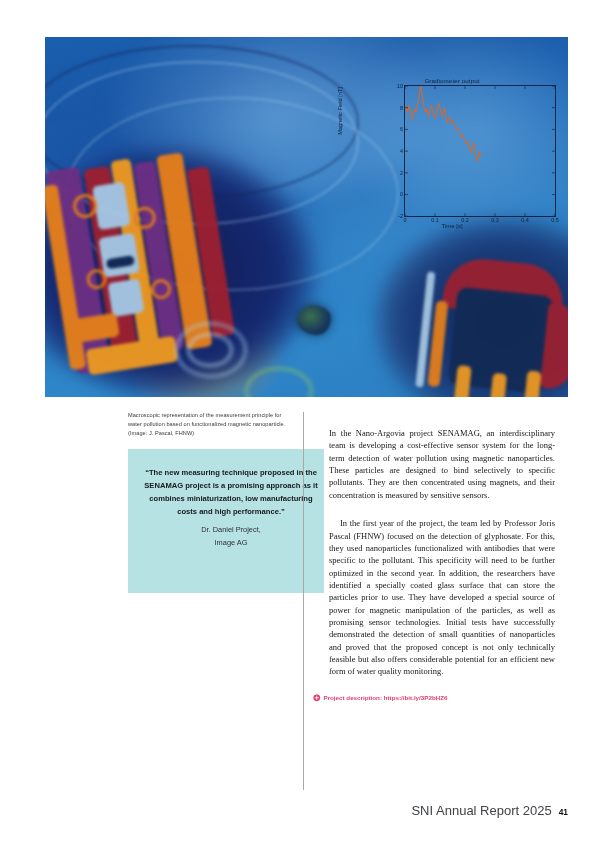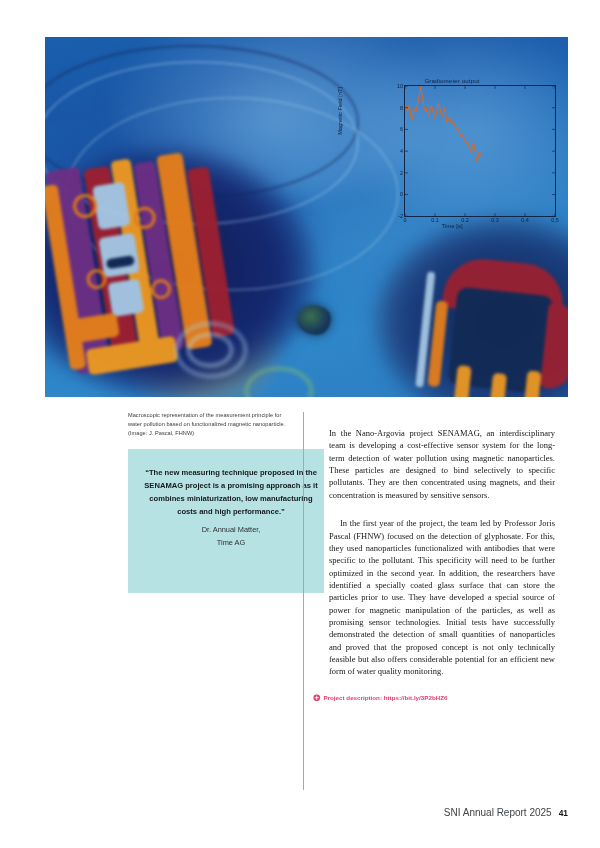--- a/index.html
+++ b/index.html
@@ -309,21 +309,21 @@
   .footer {
     position: absolute;
     right: 32px;
     bottom: 30px;
     display: flex;
     align-items: baseline;
     gap: 7px;
     font-family: "Liberation Sans", sans-serif;
   }
   .footer-label {
-    font-size: 10px;
+    font-size: 13px;
     color: #3f4246;
   }
   .footer-page {
     font-size: 8.4px;
     font-weight: bold;
     color: #111315;
   }
 </style>
 </head>
 <body>
@@ -429,22 +429,22 @@
     <div class="x-label">Time [s]</div>
   </div>
 </div>
 
 <div class="col-left">
   <div class="caption">Macroscopic representation of the measurement principle for water pollution based on functionalized magnetic nanoparticle. (Image: J. Pascal, FHNW)</div>
 
   <div class="quote-box">
     <div class="quote-text">“The new measuring technique proposed in the SENAMAG project is a promising approach as it combines miniaturization, low manufacturing costs and high performance.”</div>
     <div class="quote-attr">
-      <div>Dr. Annual Matter,</div>
-      <div>Time AG</div>
+      <div>Dr. Daniel Project,</div>
+      <div>Image AG</div>
     </div>
   </div>
 </div>
 
 <div class="col-rule"></div>
 
 <div class="col-right">
   <p class="body-p">In the Nano-Argovia project SENAMAG, an interdisciplinary team is developing a cost-effective sensor system for the long-term detection of water pollution using magnetic nanoparticles. These particles are designed to bind selectively to specific pollutants. They are then concentrated using magnets, and their concentration is measured by sensitive sensors.</p>
   <p class="body-p indent">In the first year of the project, the team led by Professor Joris Pascal (FHNW) focused on the detection of glyphosate. For this, they used nanoparticles functionalized with antibodies that were specific to the pollutant. This specificity will need to be further optimized in the second year. In addition, the researchers have identified a specially coated glass surface that can store the particles prior to use. They have developed a special source of power for magnetic manipulation of the particles, as well as promising sensor technologies. Initial tests have successfully demonstrated the detection of small quantities of nanoparticles and proved that the proposed concept is not only technically feasible but also offers considerable potential for an efficient new form of water quality monitoring.</p>
   <div class="link-row">

